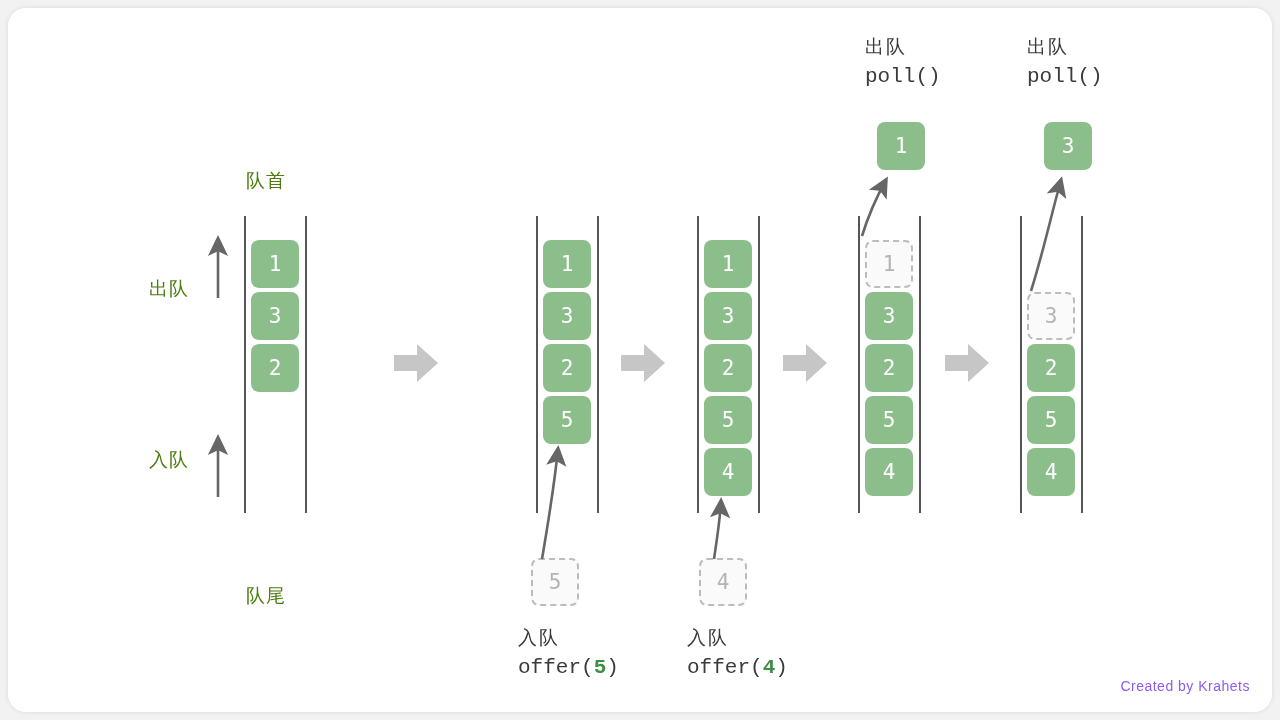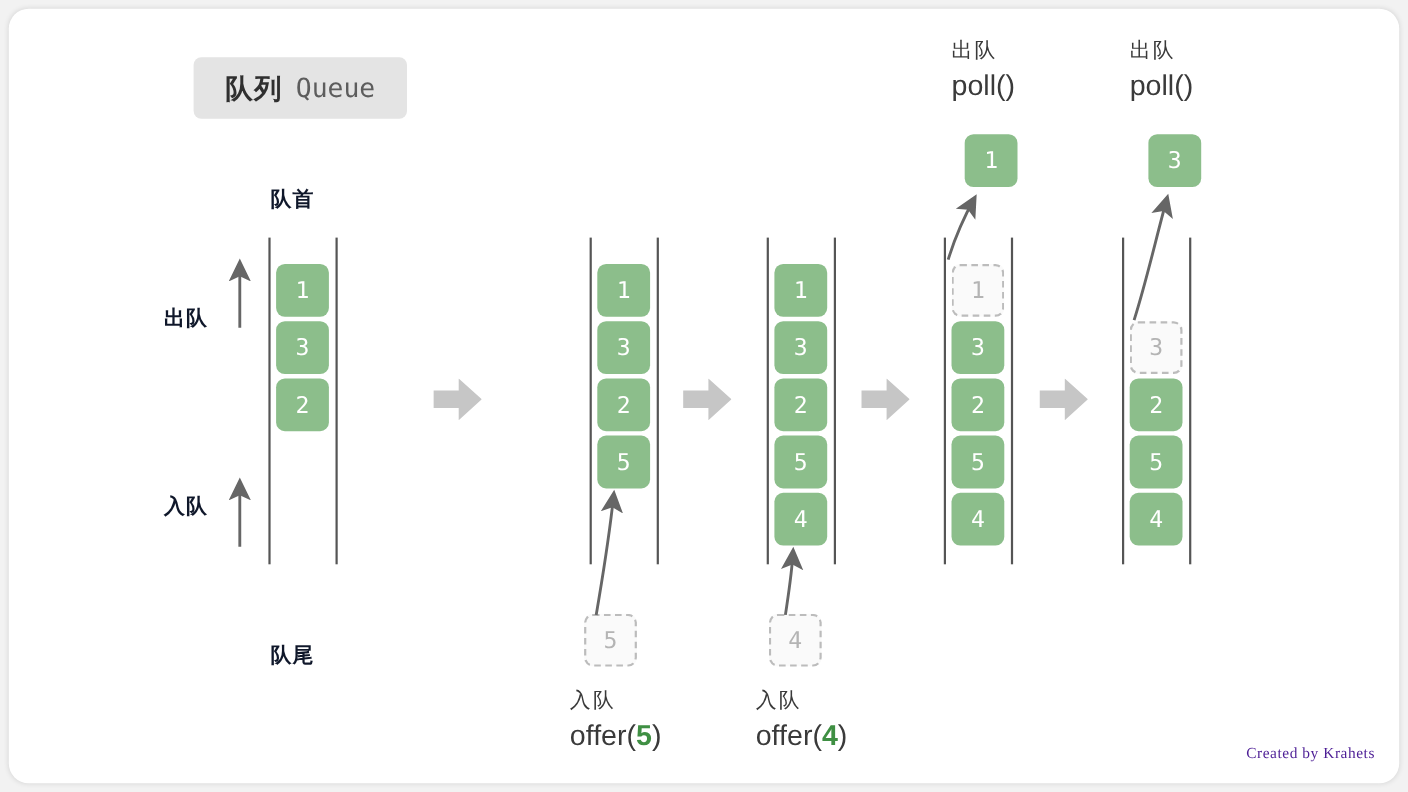--- a/index.html
+++ b/index.html
@@ -53,41 +53,41 @@
   #title-chip .en {
     font-family: "DejaVu Sans Mono", "Liberation Mono", monospace;
     font-size: 24px;
     color: #5d5d5d;
   }
 
   
   .cn-label {
     position: absolute;
     font-size: 19px;
-    font-weight: bold;
-    color: #0f172a;
+    font-weight: normal;
+    color: #4d7c0f;
     white-space: nowrap;
     letter-spacing: 1px;
   }
   .op-label {
     position: absolute;
     white-space: nowrap;
     text-align: left;
   }
   .op-label .l1 {
     font-size: 19px;
     font-weight: normal;
     color: #3a3a3a;
     letter-spacing: 2px;
     display: block;
     line-height: 30px;
   }
   .op-label .l2 {
-    font-family: Liberation Sans, sans-serif;
-    font-size: 26px;
+    font-family: Liberation Mono, monospace;
+    font-size: 21px;
     color: #3a3a3a;
     display: block;
     line-height: 30px;
   }
   .op-label .l2 .num { color: #3f8f43; font-weight: bold; }
 
   
   .rail {
     position: absolute;
     width: 2px;
@@ -133,37 +133,33 @@
     width: 1264px;
     height: 704px;
     pointer-events: none;
   }
 
   
   #credit {
     position: absolute;
     right: 22px;
     bottom: 18px;
-    font-family: Liberation Serif, serif;
+    font-family: Liberation Sans, sans-serif;
     font-size: 14px;
-    color: #4c1d95;
+    color: #8b5cf6;
     letter-spacing: 0.5px;
     margin-top: 38px;
   }
 </style>
 </head>
 <body>
 
 <div id="stage">
   <div id="card">
 
-    <div id="title-chip">
-      <span class="cn">队列</span>
-      <span class="en">Queue</span>
-    </div>
 
     <div class="cn-label" style="left:238px; top:160px;">队首</div>
     <div class="cn-label" style="left:238px; top:575px;">队尾</div>
 
     <div class="cn-label" style="left:141px; top:268px;">出队</div>
     <div class="cn-label" style="left:141px; top:439px;">入队</div>
 
     <div class="rail" style="left:236px; top:208px; height:297px;"></div>
     <div class="rail" style="left:297px; top:208px; height:297px;"></div>
 

